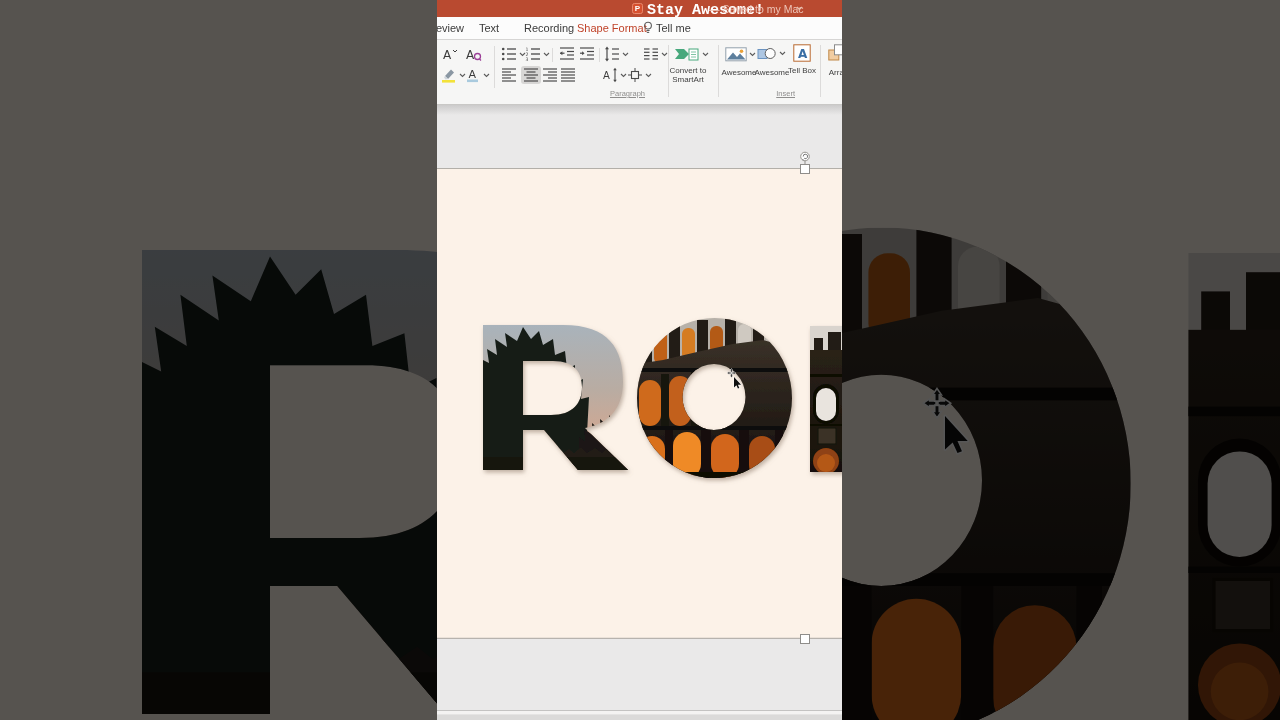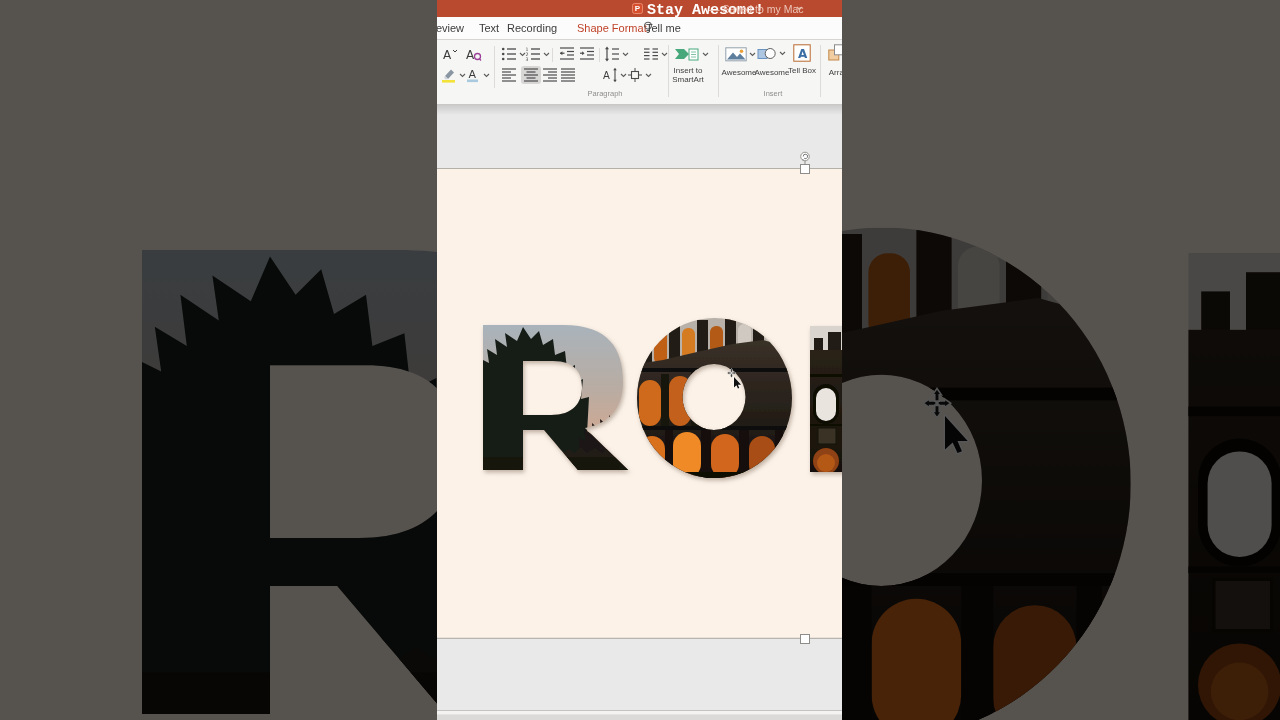--- a/index.html
+++ b/index.html
@@ -17,21 +17,21 @@
   .status-chev{position:absolute;left:359px;top:6px;}
   .tabs{position:absolute;left:0;top:17px;width:405px;height:23px;background:#fcfcfc;border-bottom:1px solid #d6d5d4;box-sizing:border-box;}
   .tab{position:absolute;top:5px;font-size:11px;color:#3b3b3b;white-space:nowrap;}
   .tab.active{color:#c0432a;}
   .bulb{position:absolute;left:206px;top:4px;}
   .ribbon{position:absolute;left:0;top:40px;width:405px;height:65px;background:#f6f6f5;border-bottom:1px solid #c9c8c6;box-sizing:border-box;}
   .rb{position:absolute;display:flex;align-items:center;gap:2px;}
   .rb svg{display:block;}
   .sel{background:#d7d6d5;border-radius:3px;padding:1px 2px;}
   .vsep{position:absolute;width:1px;background:#dcdbda;}
-  .glabel{position:absolute;top:49px;font-size:7.5px;color:#8f8e8d;text-align:center;}
+  .glabel{position:absolute;top:49px;font-size:7.5px;color:#8f8e8d;text-align:right;text-decoration:underline;}
   .blabel{position:absolute;font-size:8px;color:#3e3e3e;text-align:center;line-height:1.15;}
   .slidearea{position:absolute;left:0;top:105px;}
 </style>
 </head>
 <body>
 
 <div class="stage">
 
   <svg class="bg" width="1280" height="720">
     <defs>
@@ -317,26 +317,26 @@
       <span class="doc-title">Stay Awesome!</span>
       <span class="doc-status">— Saved to my Mac</span>
       <svg class="status-chev" width="7" height="5">
           <path d="M1,1 L3.5,3.4 L6,1" fill="none" stroke="#e8bfae" stroke-width="1.1"></path>
         </svg>
     </div>
 
     <div class="tabs">
       <div class="tab" style="left:-9px">Review</div>
       <div class="tab" style="left:42px">Text</div>
-      <div class="tab" style="left:70px">Recording</div>
+      <div class="tab" style="left:87px">Recording</div>
       <div class="tab active" style="left:140px">Shape Format</div>
       <svg class="bulb" width="10" height="14">
           <use href="#ic-bulb"></use>
         </svg>
-      <div class="tab" style="left:209px">Tell me</div>
+      <div class="tab" style="left:219px">Tell me</div>
     </div>
 
     <div class="ribbon">
 
       <div class="rb" style="left:5px;top:6px">
           <svg width="16" height="16">
             <use href="#ic-a-shrink"></use>
           </svg>
         </div>
       <div class="rb" style="left:29px;top:6px">
@@ -447,21 +447,21 @@
       <div class="vsep" style="left:231px;top:5px;height:52px"></div>
 
       <div class="rb" style="left:237px;top:5px">
           <svg width="26" height="18">
             <use href="#ic-smartart"></use>
           </svg>
           <svg width="7" height="5">
             <use href="#ic-chev"></use>
           </svg>
         </div>
-      <div class="blabel" style="left:225px;width:52px;top:26px">Insert to SmartArt</div>
+      <div class="blabel" style="left:225px;width:52px;top:26px">Convert to SmartArt</div>
       <div class="vsep" style="left:281px;top:5px;height:52px"></div>
 
       <div class="rb" style="left:288px;top:5px">
           <svg width="22" height="18">
             <use href="#ic-picture"></use>
           </svg>
           <svg width="7" height="5">
             <use href="#ic-chev"></use>
           </svg>
         </div>
@@ -481,21 +481,21 @@
           </svg>
         </div>
       <div class="blabel" style="left:350px;width:30px;top:26px">Tell Box</div>
       <div class="vsep" style="left:383px;top:5px;height:52px"></div>
       <div class="rb" style="left:391px;top:4px">
           <svg width="18" height="18">
             <use href="#ic-arrange"></use>
           </svg>
         </div>
       <div class="blabel" style="left:386px;width:40px;top:28px">Arrange</div>
-      <div class="glabel" style="left:296px;width:80px">Insert</div>
+      <div class="glabel" style="left:278px;width:80px">Insert</div>
     </div>
 
     <svg class="slidearea" width="405" height="615" viewBox="437 105 405 615">
       <rect x="437" y="105" width="405" height="63" fill="#eae9e9"></rect>
       <rect x="437" y="105" width="405" height="10" fill="url(#g-shadow)"></rect>
       <rect x="437" y="168" width="405" height="470" fill="#fcf2e8"></rect>
       <line x1="437" y1="168.5" x2="842" y2="168.5" stroke="#b3afa9"></line>
       <line x1="437" y1="638.3" x2="842" y2="638.3" stroke="#aaa69f"></line>
 
       <g filter="url(#f-sh)">

